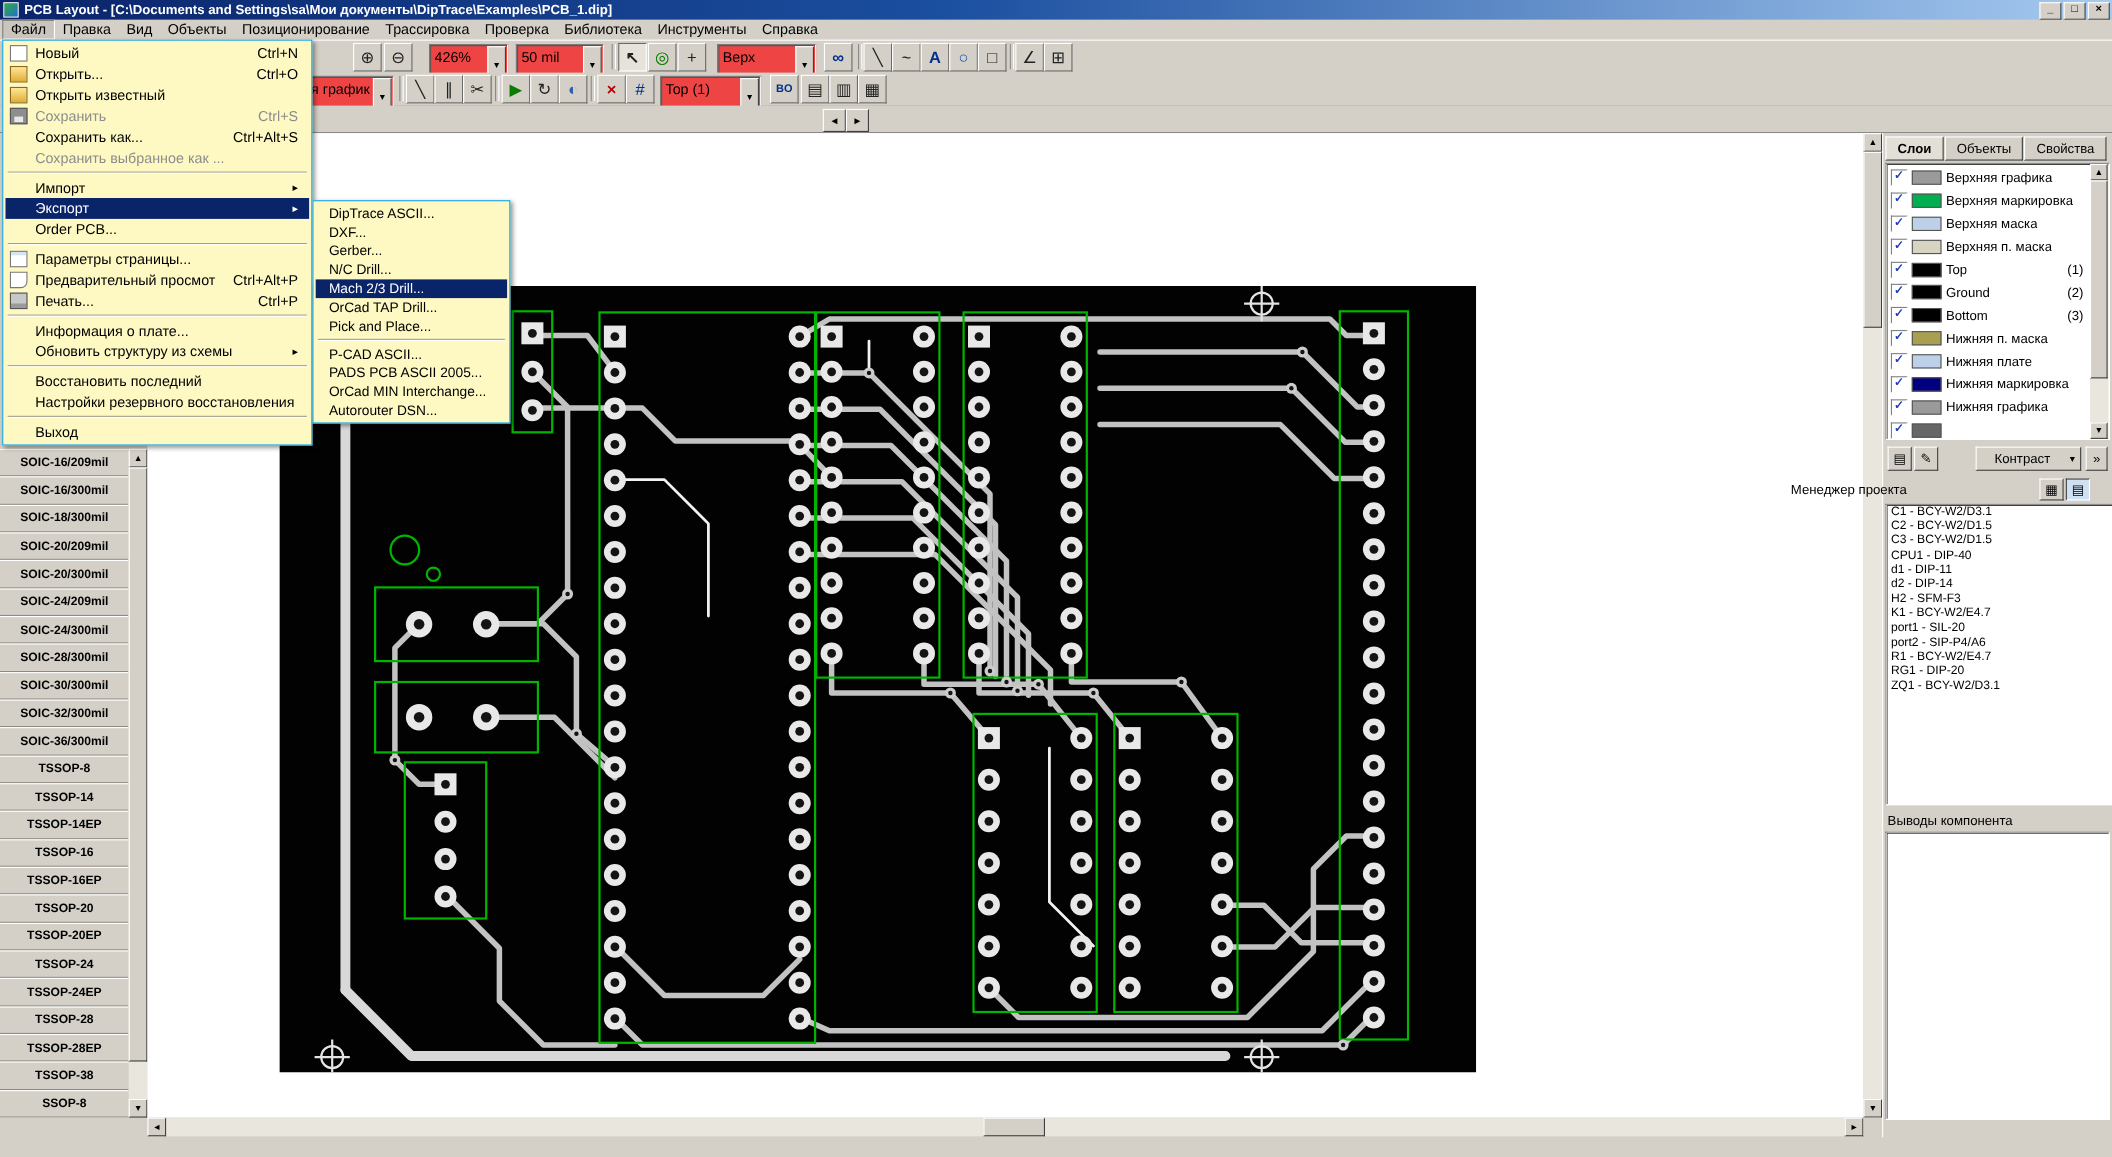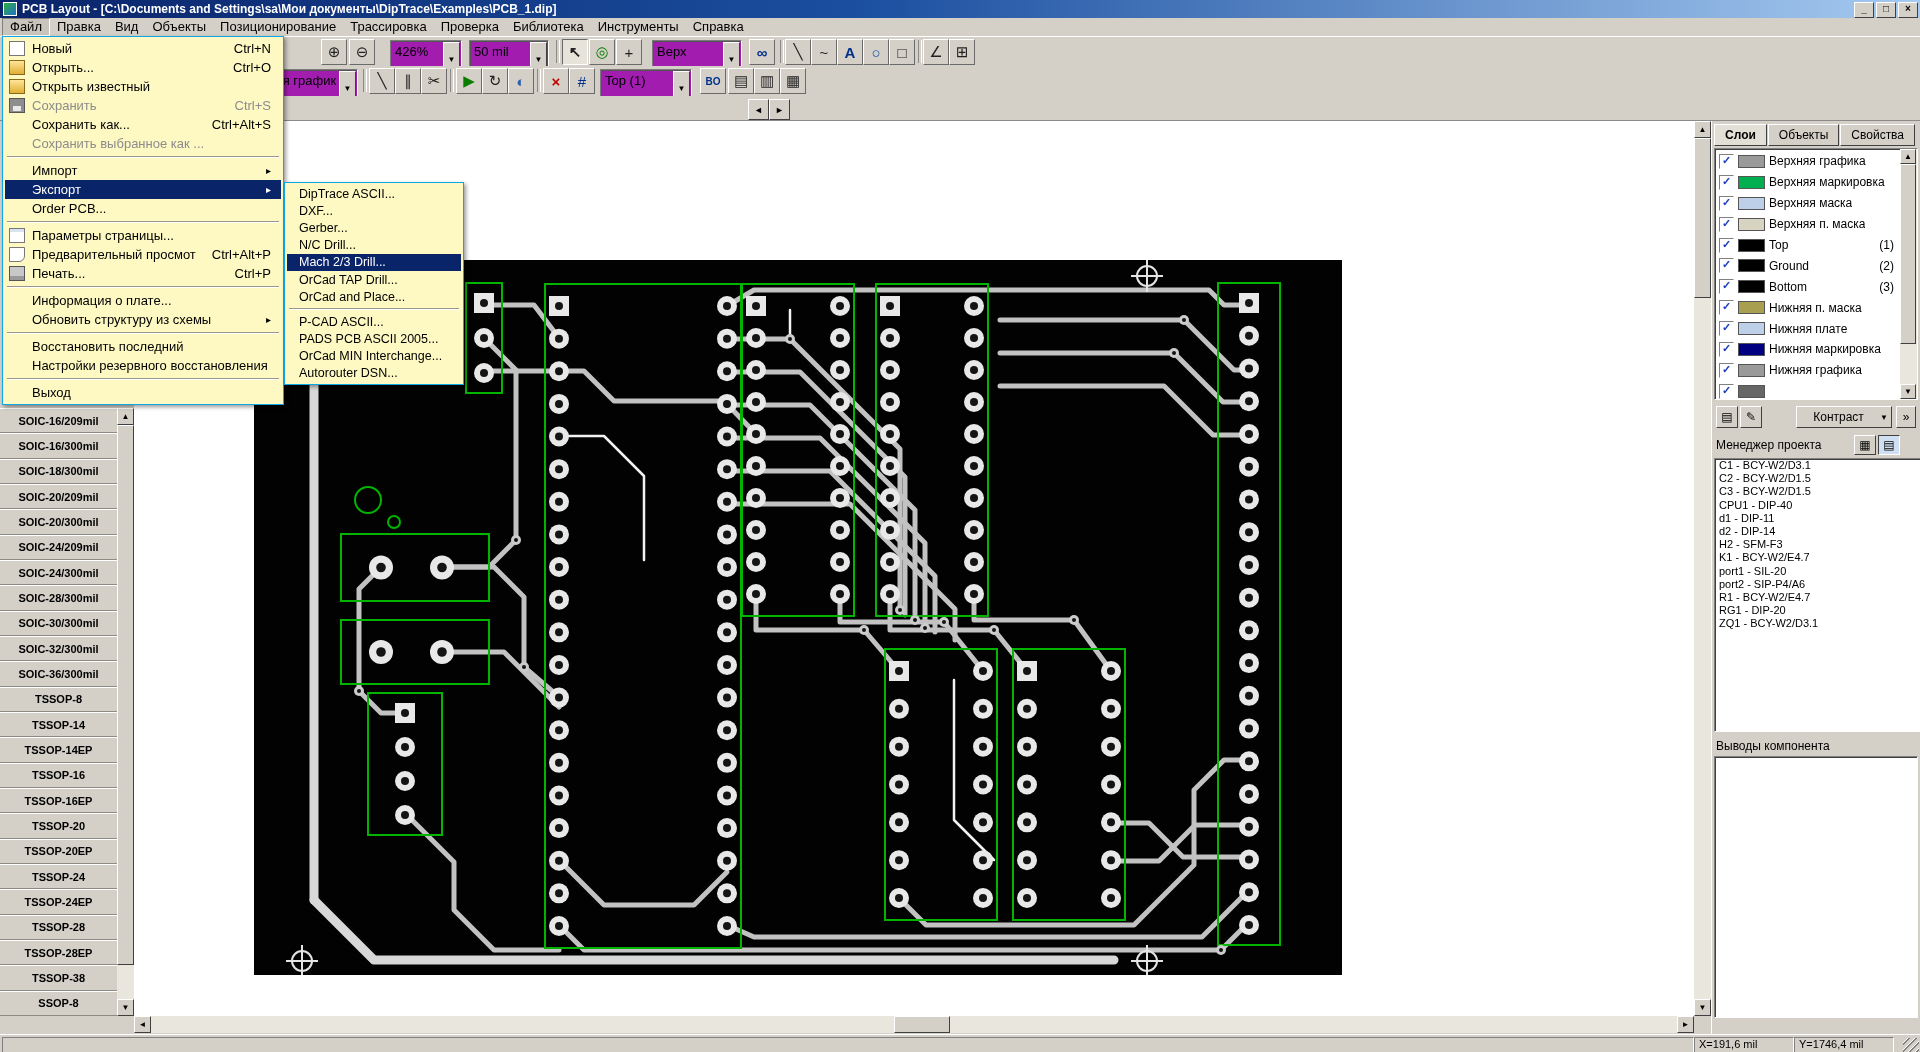--- a/index.html
+++ b/index.html
@@ -22,21 +22,21 @@
   .mb-active{border:1px solid;border-color:#808080 #fff #fff #808080;background:#c9c5bc;}
   
   .tbrow{position:absolute;left:0;width:1920px;background:#d4d0c8;}
   #row1{top:36px;height:30px;border-top:1px solid #fff;border-bottom:1px solid #9a968c;}
   #row2{top:66px;height:30px;border-bottom:1px solid #9a968c;}
   .tb-btn{position:absolute;top:2px;width:26px;height:26px;background:#d4d0c8;
     border:1px solid;border-color:#fff #6a6a6a #6a6a6a #fff;box-sizing:border-box;
     display:flex;align-items:center;justify-content:center;font-size:15px;color:#222;}
   .tb-btn.pressed{border-color:#6a6a6a #fff #fff #6a6a6a;background:#e6e3da;}
   .tb-sep{position:absolute;top:3px;width:2px;height:23px;border-left:1px solid #8a8a8a;border-right:1px solid #fff;}
-  .combo{position:absolute;top:3px;height:39px;background:#a21caf;border:1px solid;
+  .combo{position:absolute;top:3px;height:39px;background:#ef4444;border:1px solid;
     border-color:#7a7a7a #fff #fff #7a7a7a;box-shadow:inset 1px 1px 0 #555;box-sizing:border-box;font-size:13px;}
   .combo .cval{position:absolute;left:4px;top:3px;right:20px;white-space:nowrap;overflow:hidden;}
   .combo .cval.right{text-align:right;}
   .combo .dd{position:absolute;right:1px;top:1px;bottom:1px;width:17px;background:#d4d0c8;
     border:1px solid;border-color:#fff #404040 #404040 #fff;box-sizing:border-box;
     display:flex;align-items:center;justify-content:center;font-size:8px;}
   
   .libtabs{position:absolute;left:0;top:96px;width:1920px;height:25px;background:#d4d0c8;
     border-bottom:1px solid #8a8a8a;box-sizing:border-box;}
   #libtabs-strip{position:absolute;left:312px;top:0;height:24px;display:flex;}
@@ -775,21 +775,21 @@
       <span>✎</span>
     </span>
   <span class="minibtn" style="left:1796px;top:406px;width:96px;height:22px">
     <span style="flex:1;text-align:center">Контраст</span>
     <span style="font-size:8px;padding-right:3px">▼</span>
   </span>
   <span class="minibtn" style="left:1896px;top:406px;width:20px;height:22px">
       <span>»</span>
     </span>
 
-  <span class="rp-header" style="left:1716px;top:438px">Менеджер проекта</span>
+  <span class="rp-header" style="left:1628px;top:438px">Менеджер проекта</span>
   <span class="minibtn" style="left:1854px;top:435px;width:22px;height:20px">
       <span>▦</span>
     </span>
   <span class="minibtn pressed" style="left:1878px;top:435px;width:22px;height:20px">
       <span>▤</span>
     </span>
 
   <div class="whitebox" id="pm-list">
       <div class="pm-item">C1 - BCY-W2/D3.1</div>
       <div class="pm-item">C2 - BCY-W2/D1.5</div>
@@ -802,26 +802,20 @@
       <div class="pm-item">port1 - SIL-20</div>
       <div class="pm-item">port2 - SIP-P4/A6</div>
       <div class="pm-item">R1 - BCY-W2/E4.7</div>
       <div class="pm-item">RG1 - DIP-20</div>
       <div class="pm-item">ZQ1 - BCY-W2/D3.1</div>
     </div>
 
   <span class="rp-header" style="left:1716px;top:739px">Выводы компонента</span>
   <div class="whitebox" id="pins-box"></div>
 
-  <div class="statusbar">
-    <span class="st-cell" style="left:2px;width:1686px"></span>
-    <span class="st-cell" style="left:1694px;width:94px">X=191,6 mil</span>
-    <span class="st-cell" style="left:1794px;width:94px">Y=1746,4 mil</span>
-    <span class="grip"></span>
-  </div>
 
   <div class="menu" id="file-menu">
       <div class="menu-item">
         <span class="mico ico-new"></span>
         <span class="mlabel">Новый</span>
         <span class="msc">Ctrl+N</span>
       </div>
       <div class="menu-item">
         <span class="mico ico-open"></span>
         <span class="mlabel">Открыть...</span>
@@ -913,21 +907,21 @@
       <div class="menu-item">
         <span class="mlabel">N/C Drill...</span>
       </div>
       <div class="menu-item hl">
         <span class="mlabel">Mach 2/3 Drill...</span>
       </div>
       <div class="menu-item">
         <span class="mlabel">OrCad TAP Drill...</span>
       </div>
       <div class="menu-item">
-        <span class="mlabel">OrCad and Place...</span>
+        <span class="mlabel">Pick and Place...</span>
       </div>
       <div class="menu-sep"></div>
       <div class="menu-item">
         <span class="mlabel">P-CAD ASCII...</span>
       </div>
       <div class="menu-item">
         <span class="mlabel">PADS PCB ASCII 2005...</span>
       </div>
       <div class="menu-item">
         <span class="mlabel">OrCad MIN Interchange...</span>

